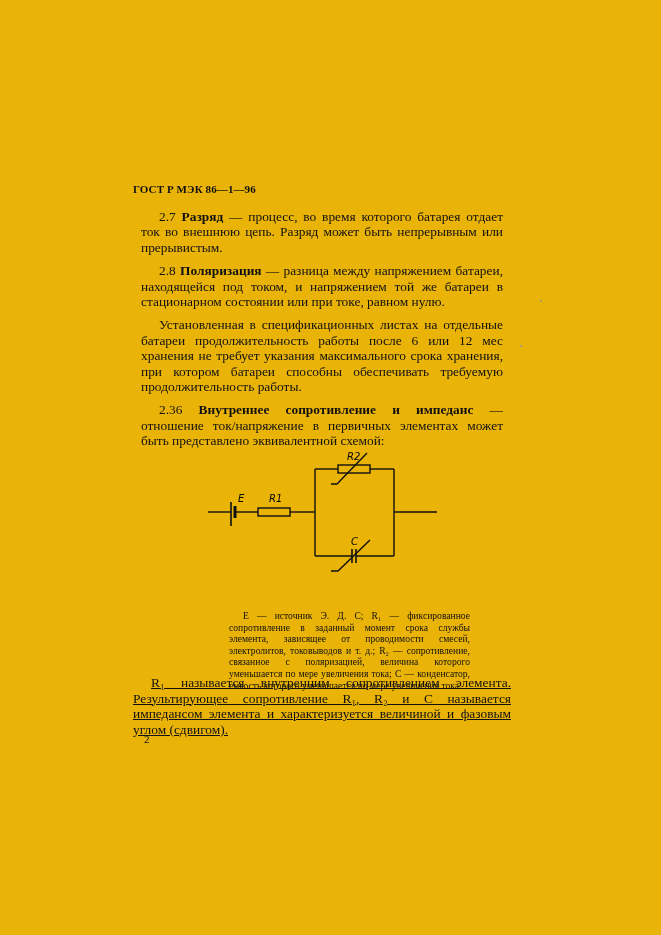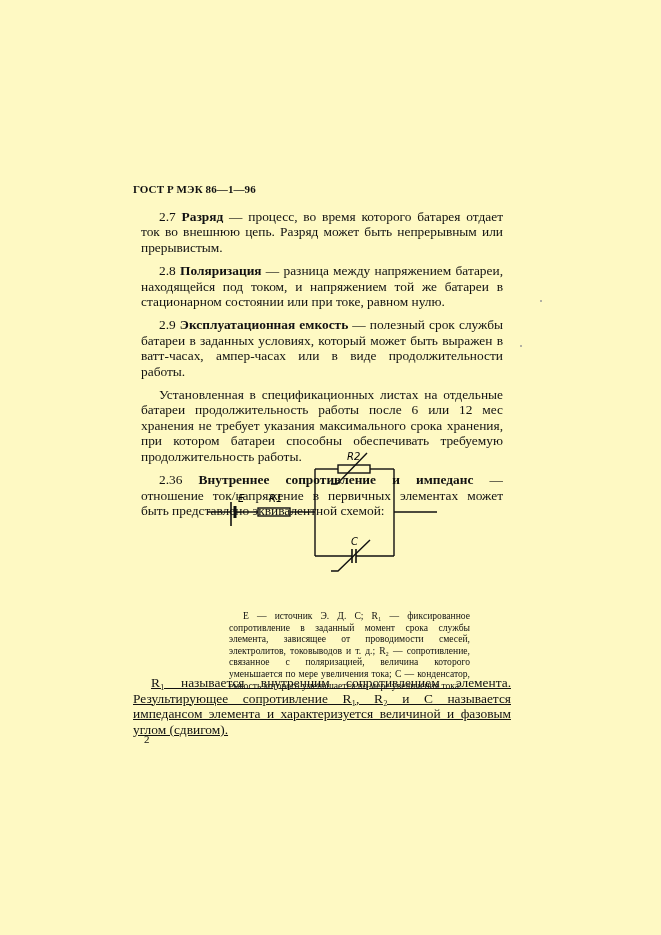--- a/index.html
+++ b/index.html
@@ -1,20 +1,20 @@
 <!DOCTYPE html>
 <html><head>
   <meta charset="utf-8">
   <style>
     html, body { margin: 0; padding: 0; background: #ffffff; }
     body {
       width: 661px; height: 935px; position: relative; overflow: hidden;
       font-family: "Liberation Serif", "DejaVu Serif", serif; color: #111;
     }
-    .page { position: absolute; left: 0; top: 0; width: 661px; height: 935px; background: #fef9c3; }
+    .page { position: absolute; left: 0; top: 0; width: 661px; height: 935px; background: #eab308; }
     .header {
       position: absolute; left: 133px; top: 183px;
       font-size: 11px; font-weight: bold; letter-spacing: 0.1px;
     }
     .body-text {
       position: absolute; left: 133px; width: 378px;
       font-size: 13.4px; line-height: 15.4px; text-align: justify;
     }
     .para { margin: 8px; text-indent: 18px; }
     .term { font-weight: bold; }
@@ -42,24 +42,20 @@
   <div class="header">ГОСТ Р МЭК 86—1—96</div>
 
   <div class="body-text" style="top:201px;">
     <p class="para">
       <span>2.7</span>
       <span class="term">Разряд</span><span> — процесс, во время которого батарея отдает ток во внешнюю цепь. Разряд может быть непрерывным или прерывистым.</span>
     </p>
     <p class="para">
       <span>2.8</span>
       <span class="term">Поляризация</span><span> — разница между напряжением батареи, находящейся под током, и напряжением той же батареи в стационарном состоянии или при  токе, равном нулю.</span>
-    </p>
-    <p class="para">
-      <span>2.9</span>
-      <span class="term">Эксплуатационная емкость</span><span> — полезный срок службы батареи в заданных условиях, который может быть выражен в ватт-часах, ампер-часах или в виде продолжительности работы.</span>
     </p>
     <p class="para">
       <span>Установленная в спецификационных листах на отдельные батареи продолжительность работы после 6 или 12 мес хранения не требует указания максимального срока хранения, при котором батареи способны обеспечивать требуемую продолжительность работы.</span>
     </p>
     <p class="para">
       <span>2.36</span>
       <span class="term">Внутреннее  сопротивление  и импеданс</span><span> — отношение ток/напряжение в первичных элементах может быть представлено эквивалентной схемой:</span>
     </p>
   </div>
 

